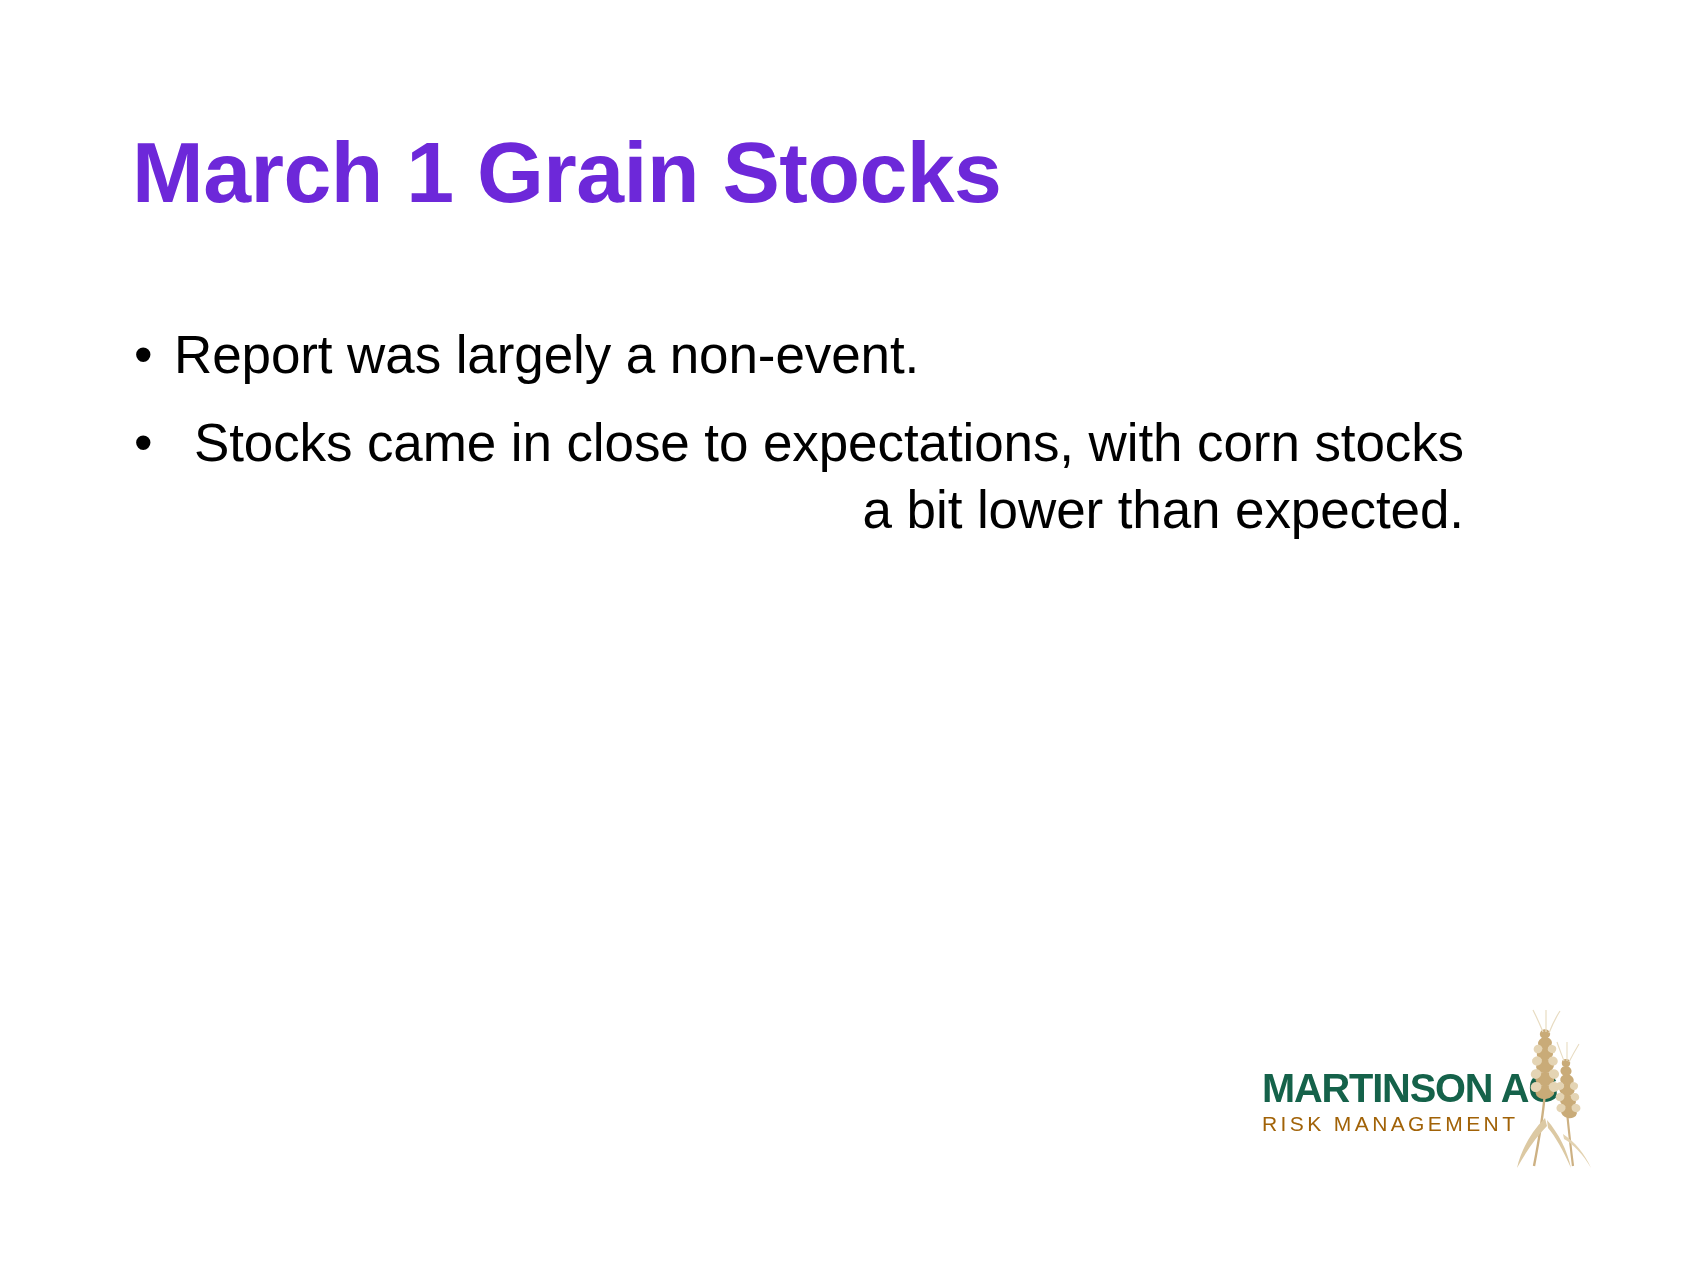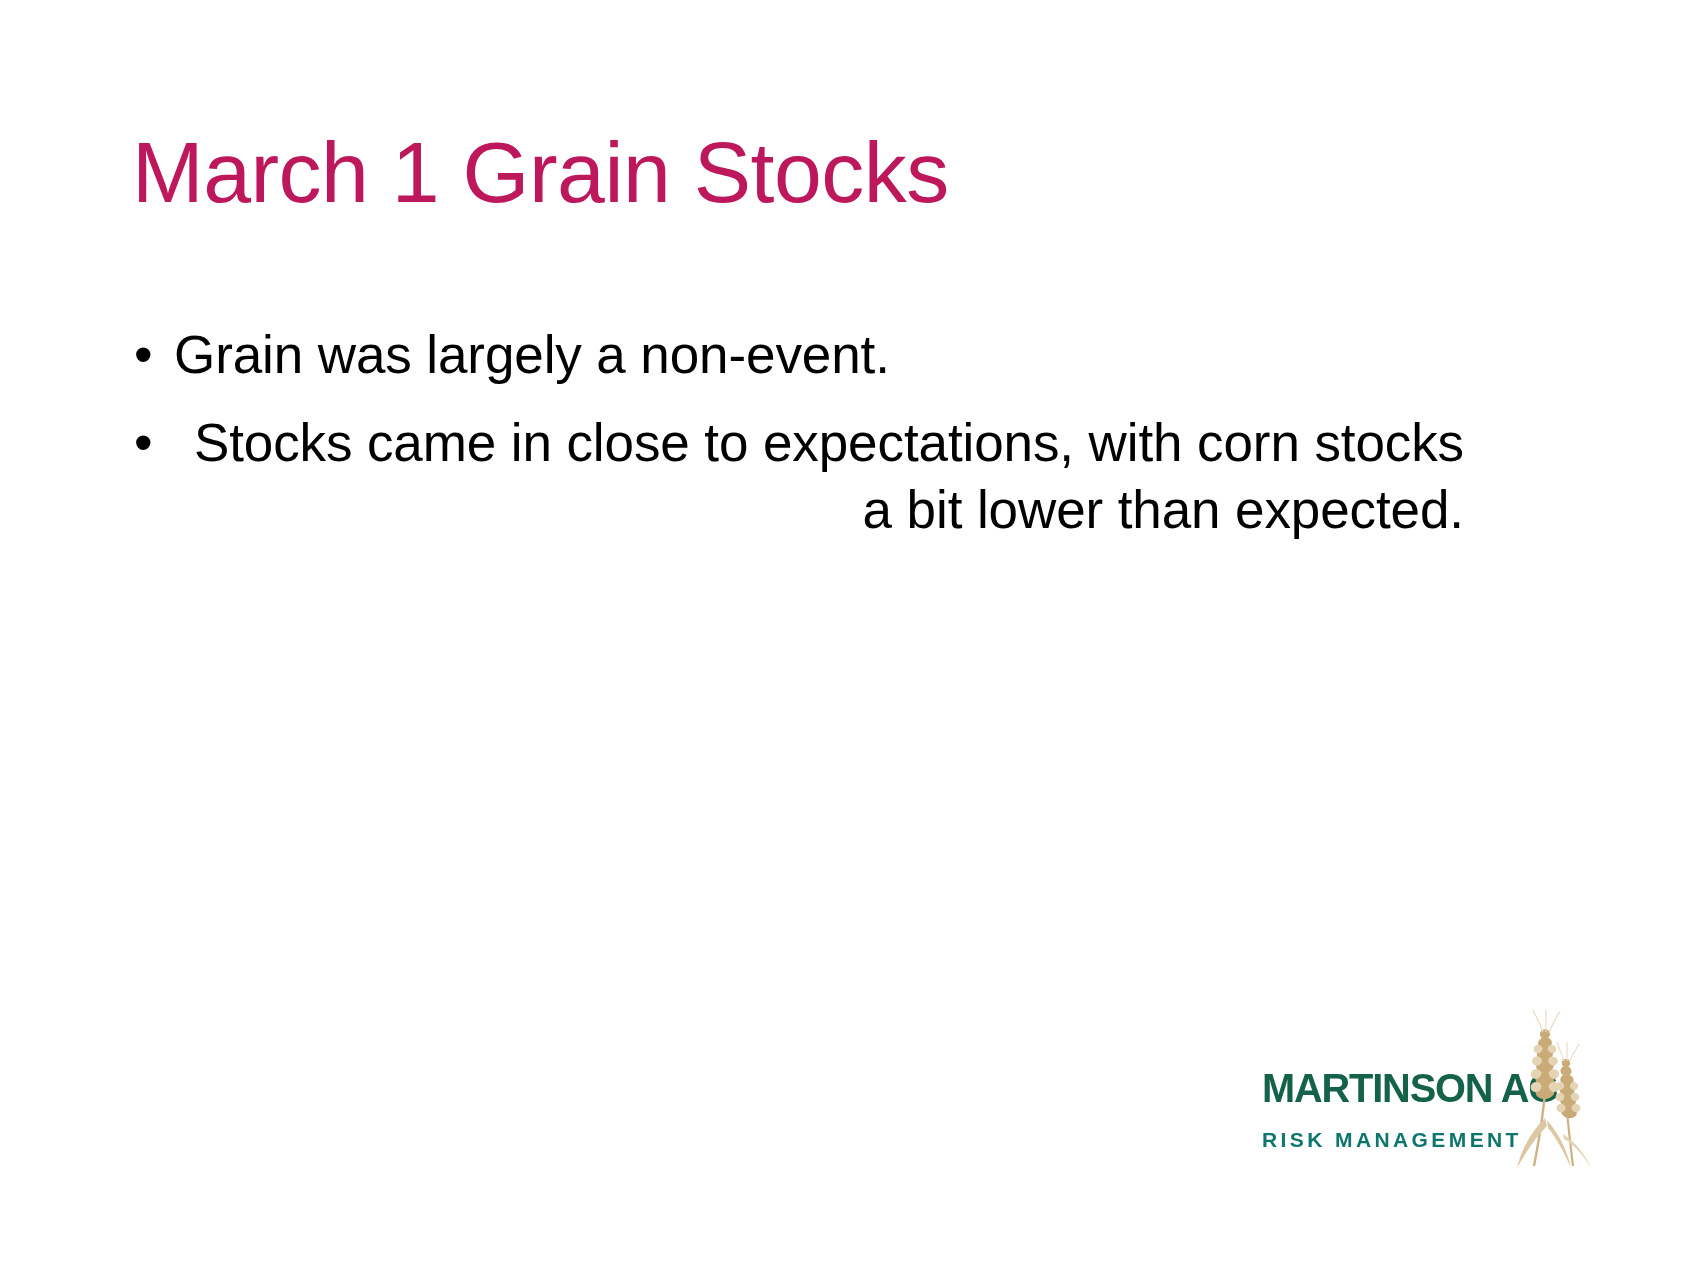--- a/index.html
+++ b/index.html
@@ -24,22 +24,22 @@
   }
 
   
   .slide-title {
     position: absolute;
     left: 132px;
     top: 128px;
     width: 1440px;
     font-size: 86px;
     line-height: 1.04;
-    font-weight: 400;
-    color: #be185d;
+    font-weight: 700;
+    color: #6d28d9;
     letter-spacing: -0.5px;
     white-space: nowrap;
   }
 
   
   .body-block {
     position: absolute;
     left: 132px;
     top: 322px;
     width: 1370px;
@@ -97,24 +97,24 @@
     color: #15624a;
     letter-spacing: -1.2px;
     line-height: 1;
     font-family: "Liberation Sans", sans-serif;
     transform: scaleX(0.97);
     transform-origin: left center;
     white-space: nowrap;
   }
 
   .logo-tagline {
-    margin-top: 20px;
+    margin-top: 4px;
     font-size: 21px;
-    font-weight: 700;
-    color: #0f766e;
+    font-weight: 400;
+    color: #a16207;
     letter-spacing: 3.4px;
     line-height: 1;
     white-space: nowrap;
   }
 
   .logo-wheat {
     position: absolute;
     left: 243px;
     top: 0px;
     width: 96px;
@@ -125,21 +125,21 @@
 <body>
 
 <div class="slide">
 
   <div class="slide-title">March 1 Grain Stocks</div>
 
   <div class="body-block">
 
     <div class="bullet-row">
       <span class="bullet-marker">•</span>
-      <span class="bullet-text">Grain was largely a non-event.</span>
+      <span class="bullet-text">Report was largely a non-event.</span>
     </div>
 
     <div class="bullet-row wide">
       <span class="bullet-marker">•</span>
       <span class="bullet-text">Stocks came in close to expectations, with corn stocks a bit lower than expected.</span>
     </div>
 
   </div>
 
   <div class="logo">

